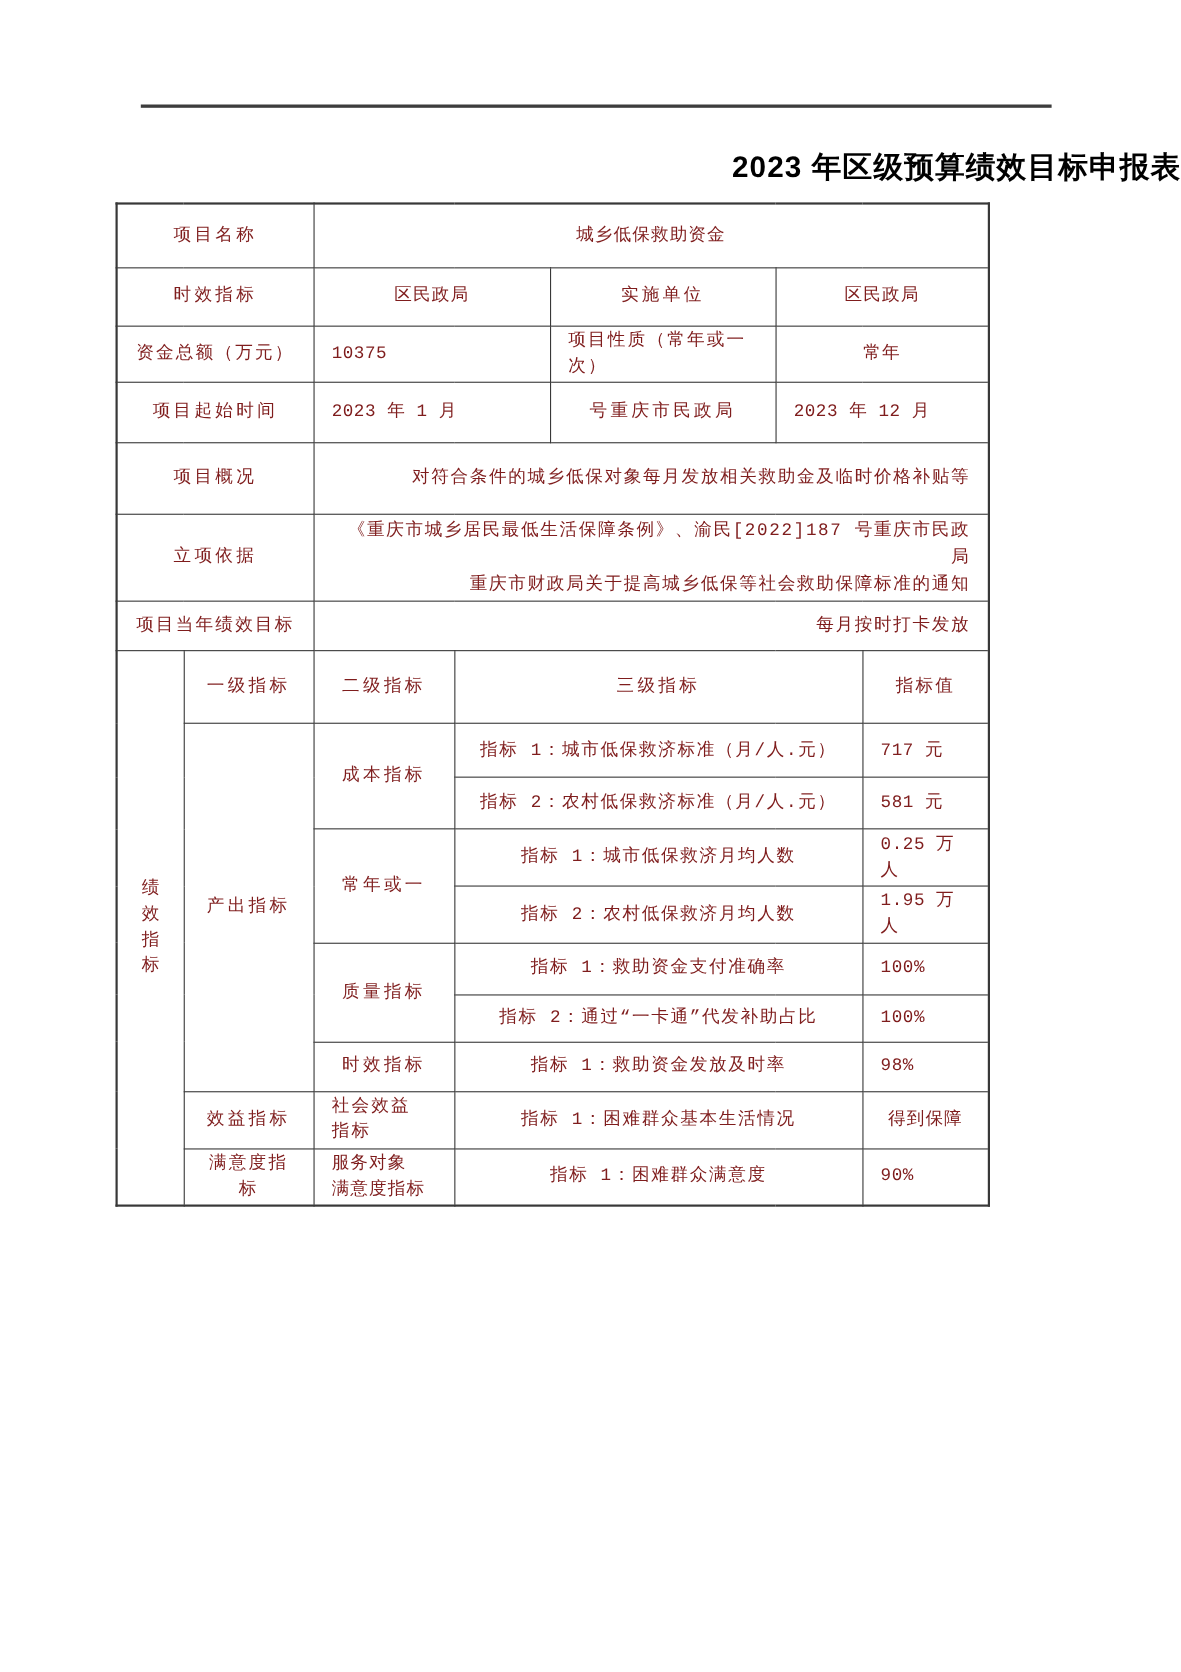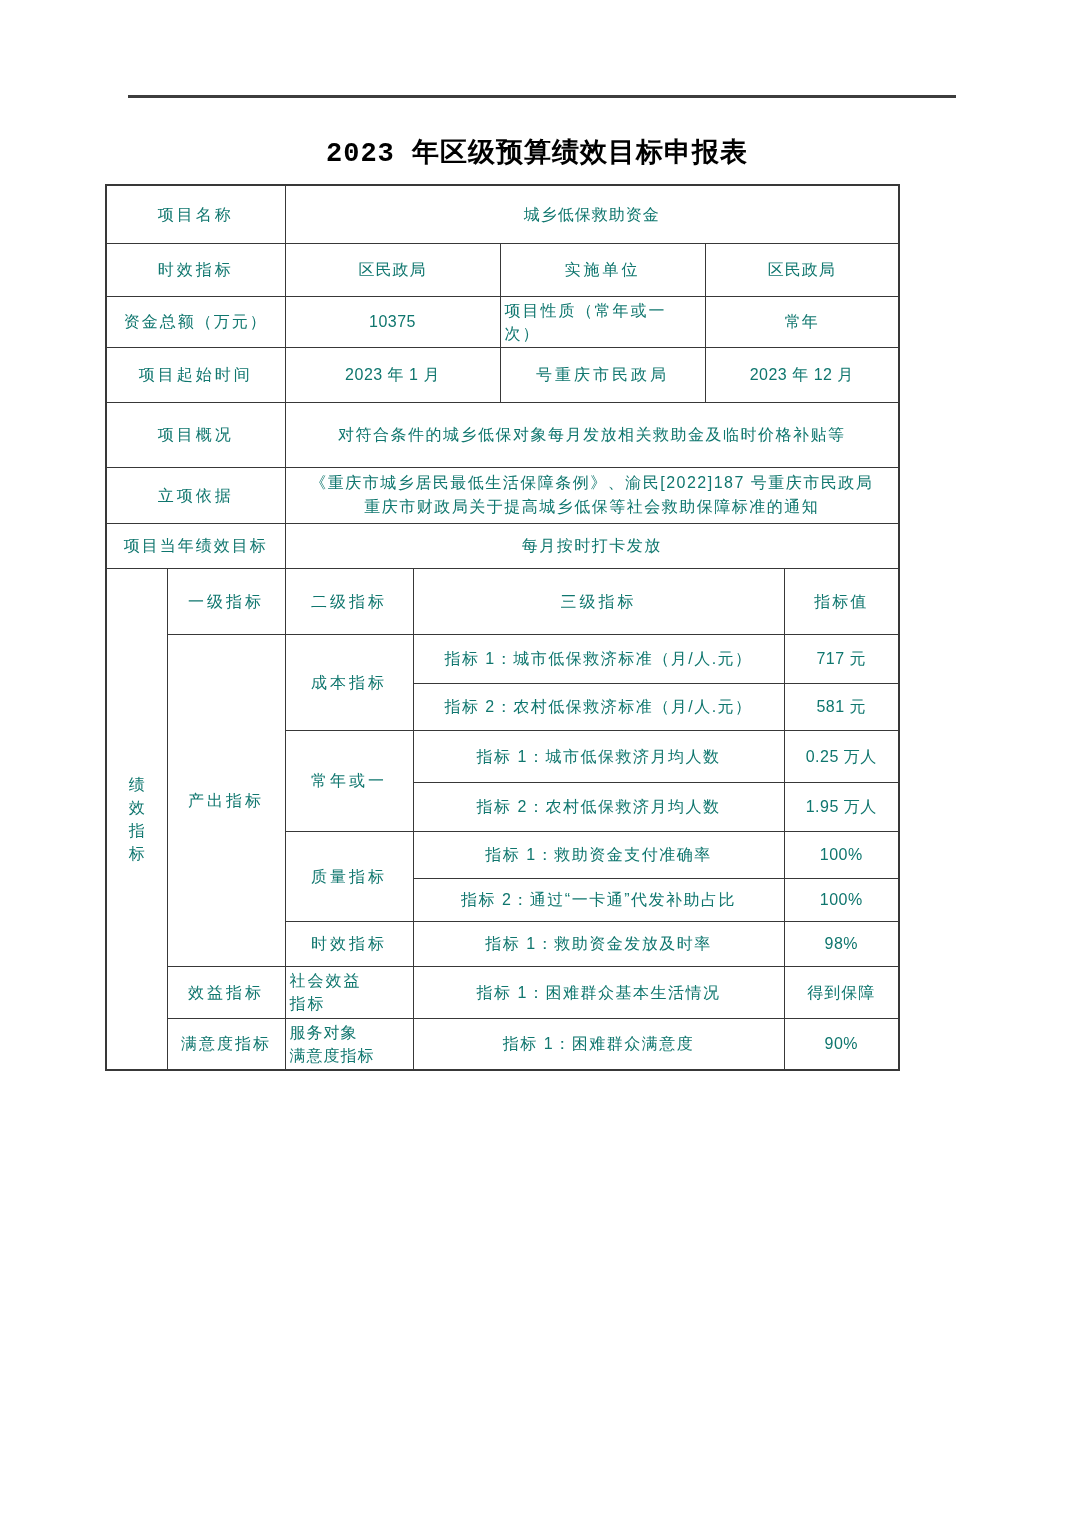--- a/index.html
+++ b/index.html
@@ -1,31 +1,31 @@
 <!DOCTYPE html>
 <html><head>
 <meta charset="utf-8">
 <style>
   html,body{margin:0;padding:0;background:#ffffff;}
   .page{position:relative;width:1074px;height:1520px;background:#ffffff;overflow:hidden;
         font-family:"Liberation Sans","DejaVu Sans",sans-serif;color:#1f1f1f;}
   .top-rule{position:absolute;left:128px;top:95px;width:828px;height:3px;background:#3d3d3d;}
-  .title{position:absolute;left:0;top:134px;width:1074px;margin:0;text-align:center;
-         font-family:Liberation Mono, monospace;font-size:27px;font-weight:700;
+  .title{position:absolute;left:0;top:134px;width:1074px;margin:0;text-align:right;
+         font-family:Liberation Sans, sans-serif;font-size:27px;font-weight:700;
          letter-spacing:1px;color:#000;}
   table.doc{position:absolute;left:105px;top:184px;width:793px;border-collapse:collapse;
             table-layout:fixed;font-size:16px;}
   table.doc, table.doc td{border:1px solid #383838;}
   table.doc{border-width:2px;}
-  .doc td{vertical-align:middle;padding:2px 4px;line-height:1.45;color:#0f766e;overflow:hidden;}
+  .doc td{vertical-align:middle;padding:2px 16px;line-height:1.45;color:#7f1d1d;overflow:hidden;font-family:Liberation Mono, monospace;}
   .lbl {text-align:center;letter-spacing:3px;}
   .lblw{text-align:left;letter-spacing:2px;white-space:pre-line;line-height:1.3;}
   .cen {text-align:center;letter-spacing:1px;margin-left:31px;}
-  .num {text-align:center;letter-spacing:0.5px;}
-  .lft {text-align:center;padding-left:11px;padding-right:9px;letter-spacing:1.5px;
+  .num {letter-spacing:0.5px;}
+  .lft {text-align:right;padding-left:11px;padding-right:9px;letter-spacing:1.5px;
         white-space:pre-line;line-height:1.6;}
   .l3  {text-align:center;padding-left:10px;padding-right:4px;letter-spacing:1.5px;}
   .side{text-align:center;white-space:pre-line;line-height:1.85;letter-spacing:0;padding:0;}
 </style>
 </head>
 <body>
 
 <div class="page">
   <div class="top-rule"></div>
   <h1 class="title">2023 年区级预算绩效目标申报表</h1>

